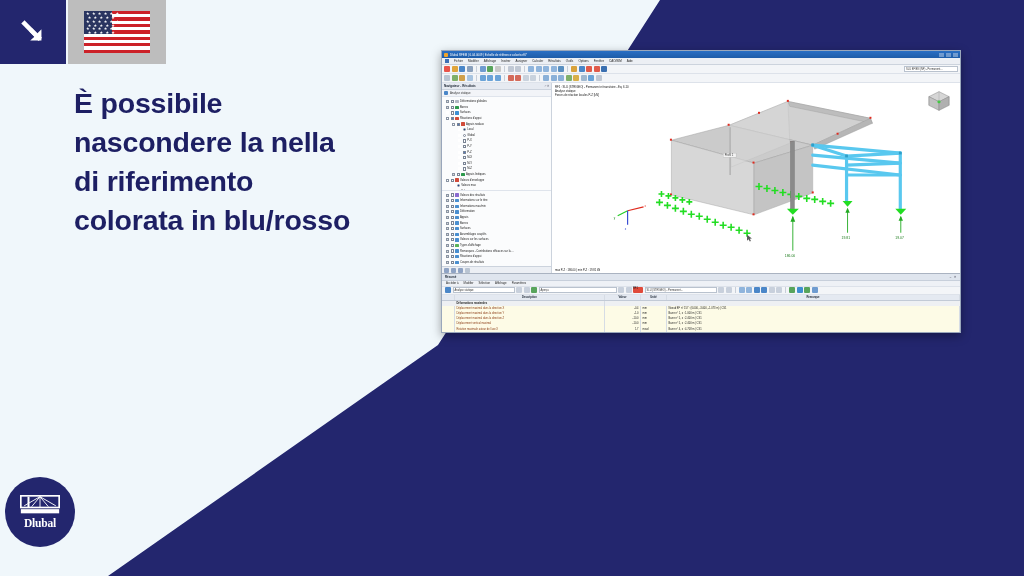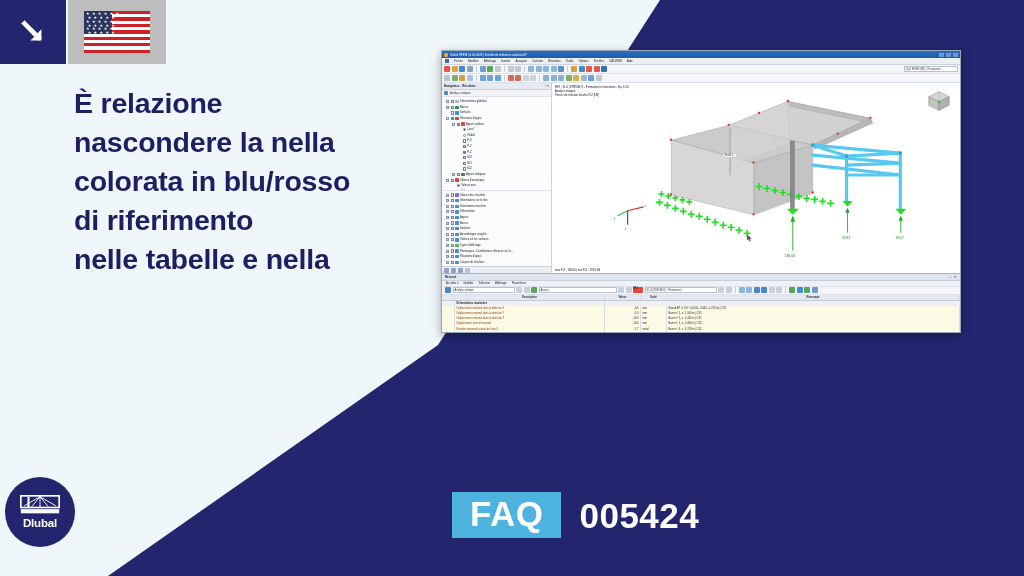--- a/index.html
+++ b/index.html
@@ -76,21 +76,21 @@
     width: 70px; height: 70px;
     border-radius: 50%;
     background: #23266e;
     z-index: 6;
     display: flex; flex-direction: column;
     align-items: center; justify-content: center;
     gap: 2px;
   }
   .logo-mark { width: 40px; height: 20px; display:block; }
   .logo-text {
-    color:#fff; font-size: 11.5px; font-weight: 700; letter-spacing: -0.2px;
+    color:#fff; font-size: 11.5px; font-weight: 700; letter-spacing: -0.2px; font-family: Liberation Serif, serif;
   }
 
   
   .faq-row {
     position: absolute; left: 452px; top: 492px;
     display: flex; align-items: center; gap: 18px;
     z-index: 6;
   }
   .faq-badge {
     background: #4fb3e0;
@@ -277,41 +277,36 @@
       <div class="stars">★ ★ ★ ★ ★ ★
  ★ ★ ★ ★ ★
 ★ ★ ★ ★ ★ ★
  ★ ★ ★ ★ ★
 ★ ★ ★ ★ ★ ★
  ★ ★ ★ ★ ★</div>
     </div>
   </div>
 
   <div class="headline">
-    <span class="ln">È relazione</span>
+    <span class="ln">È possibile</span>
     <span class="ln">nascondere la nella</span>
+    <span class="ln">di riferimento</span>
     <span class="ln">colorata in blu/rosso</span>
-    <span class="ln">di riferimento</span>
-    <span class="ln">nelle tabelle e nella</span>
   </div>
 
   <div class="logo">
     <svg class="logo-mark" viewBox="0 0 48 24">
       <rect x="1" y="1" width="46" height="14" fill="none" stroke="#ffffff" stroke-width="2"></rect>
       <rect x="1" y="17" width="46" height="5" fill="#ffffff"></rect>
       <path d="M24 2 L5 13 M24 2 L43 13 M24 2 L24 15 M24 2 L14 14 M24 2 L34 14" stroke="#ffffff" stroke-width="1.1" fill="none"></path>
       <rect x="9" y="2" width="2.4" height="13" fill="#ffffff"></rect>
     </svg>
     <span class="logo-text">Dlubal</span>
   </div>
 
-  <div class="faq-row">
-    <span class="faq-badge">FAQ</span>
-    <span class="faq-num">005424</span>
-  </div>
 
   <div class="app-window">
 
     <div class="titlebar">
       <span class="tb-ico"></span>
       <span>Dlubal RFEM | 6.04.0009 | Echelle de référence colorée.rf6*</span>
       <span class="tb-right">
         <span class="tb-btn"></span>
         <span class="tb-btn"></span>
         <span class="tb-btn"></span>

